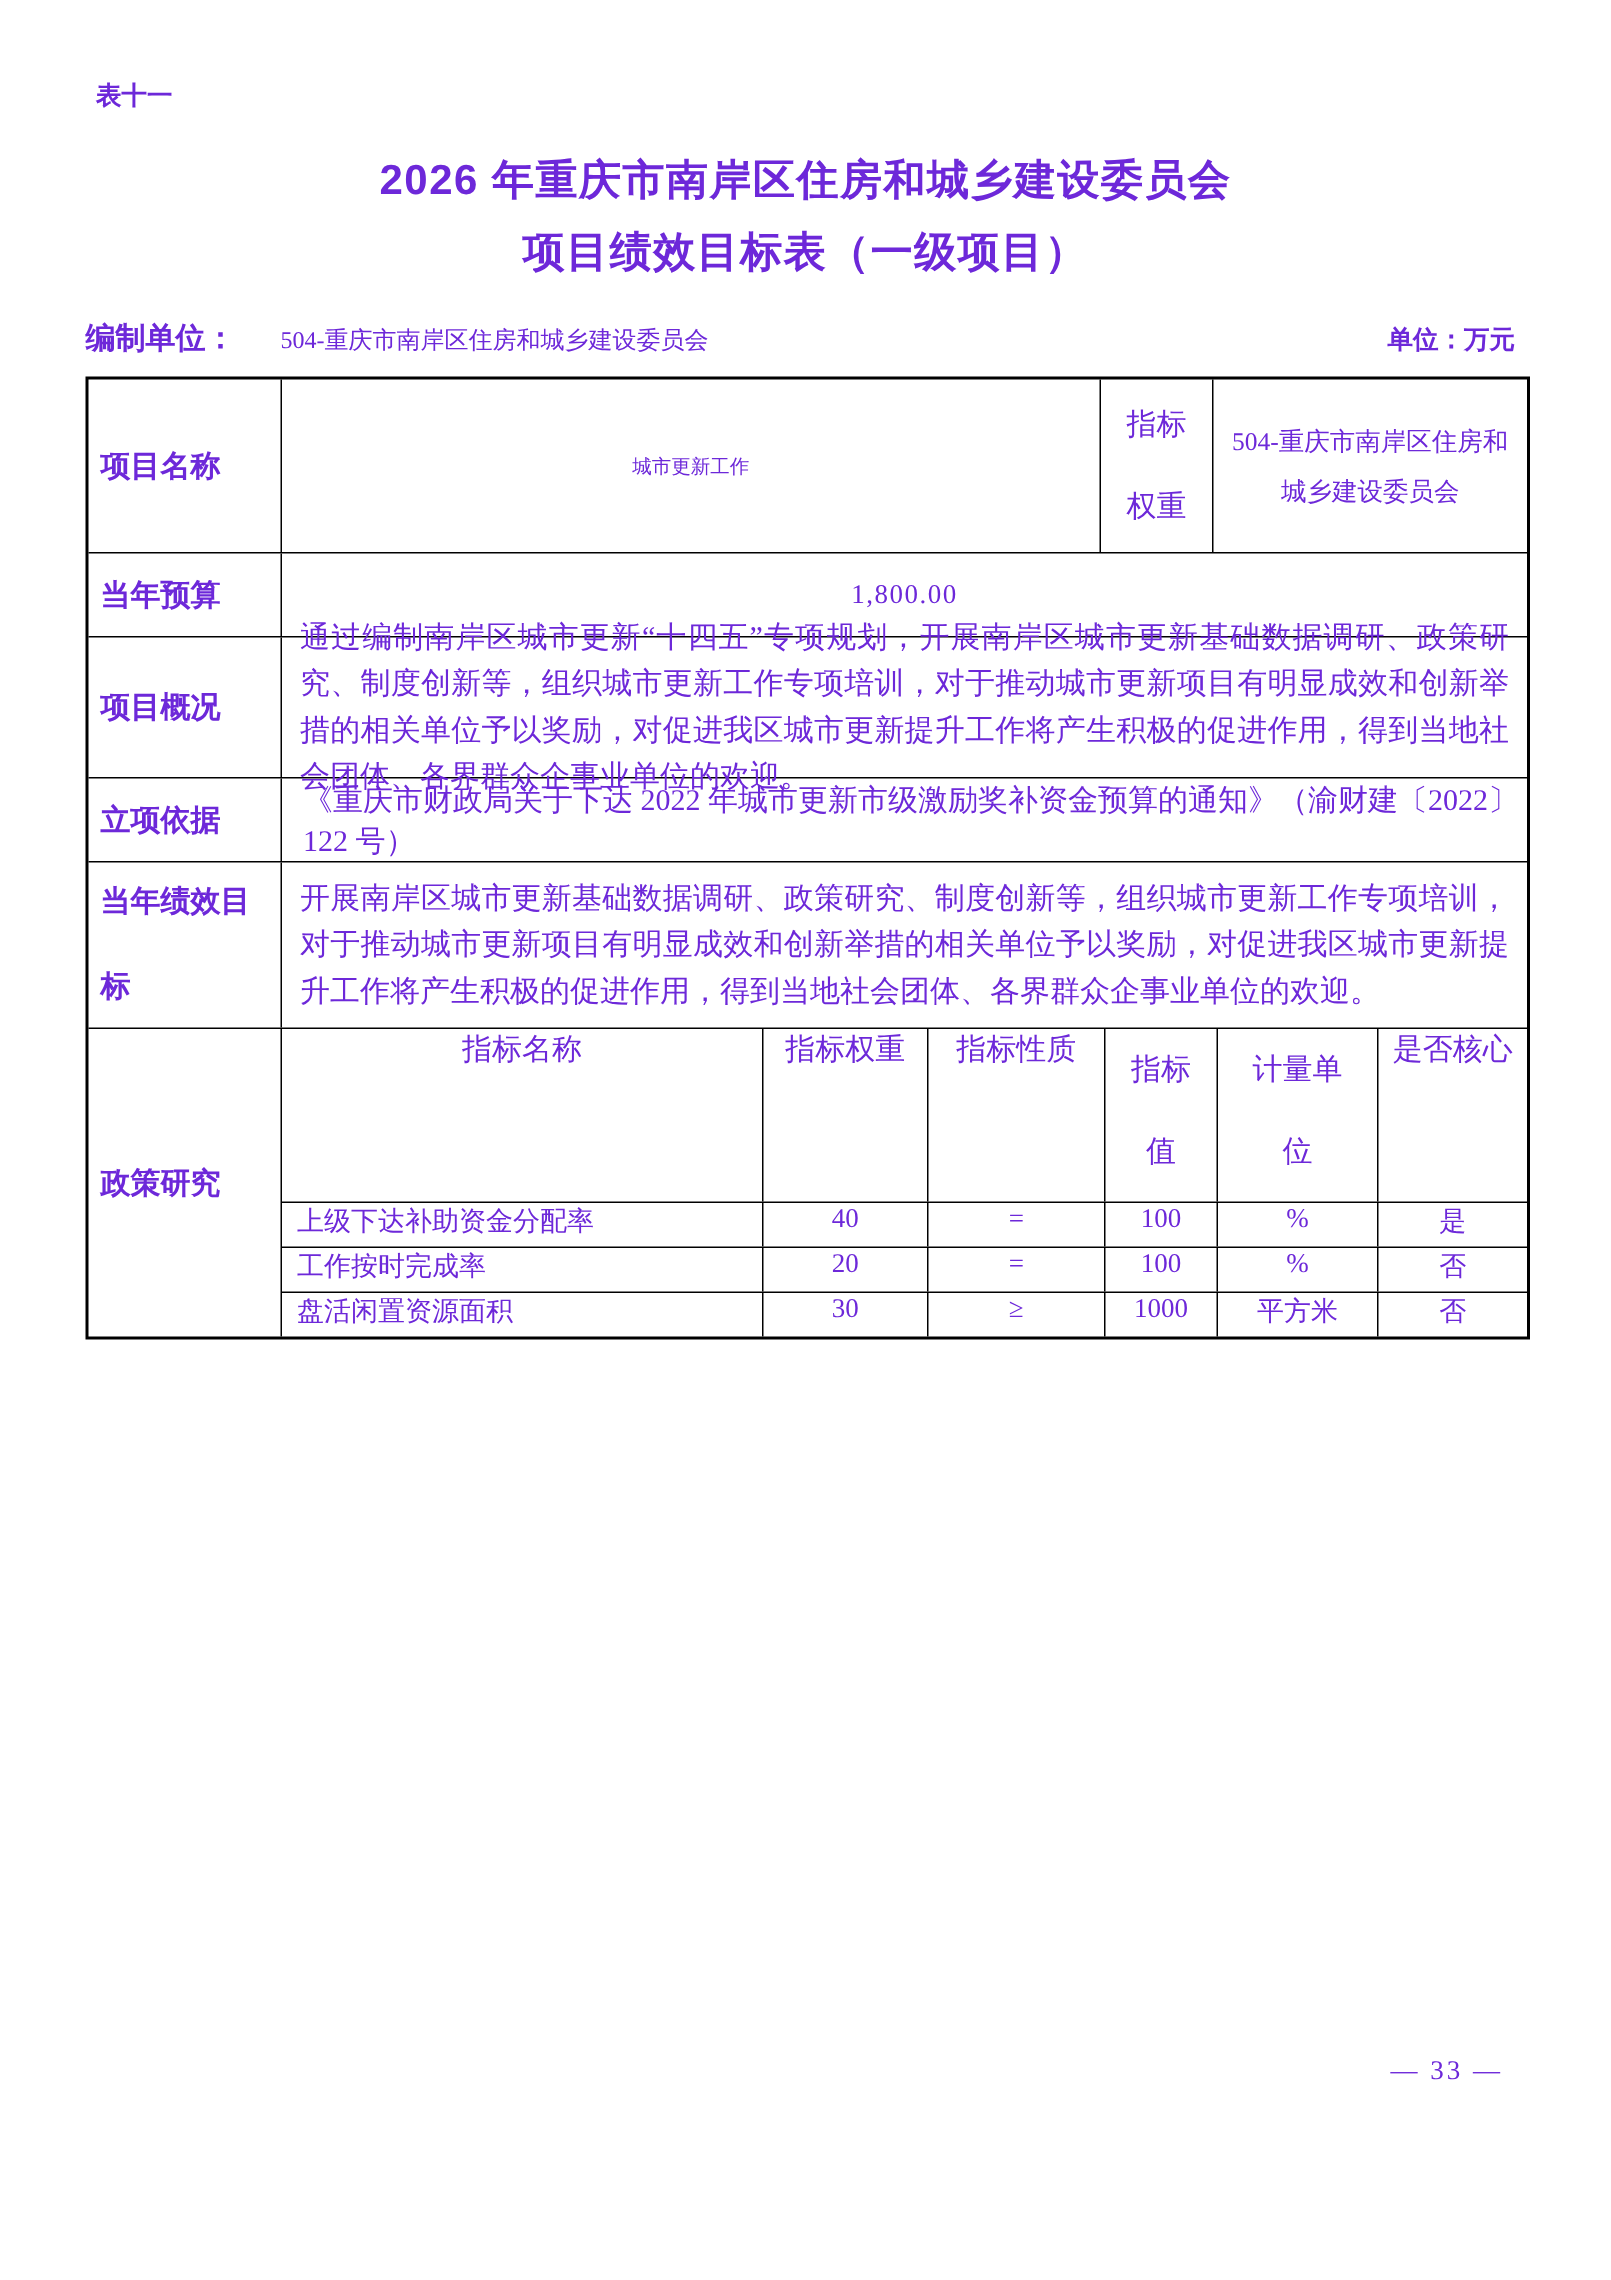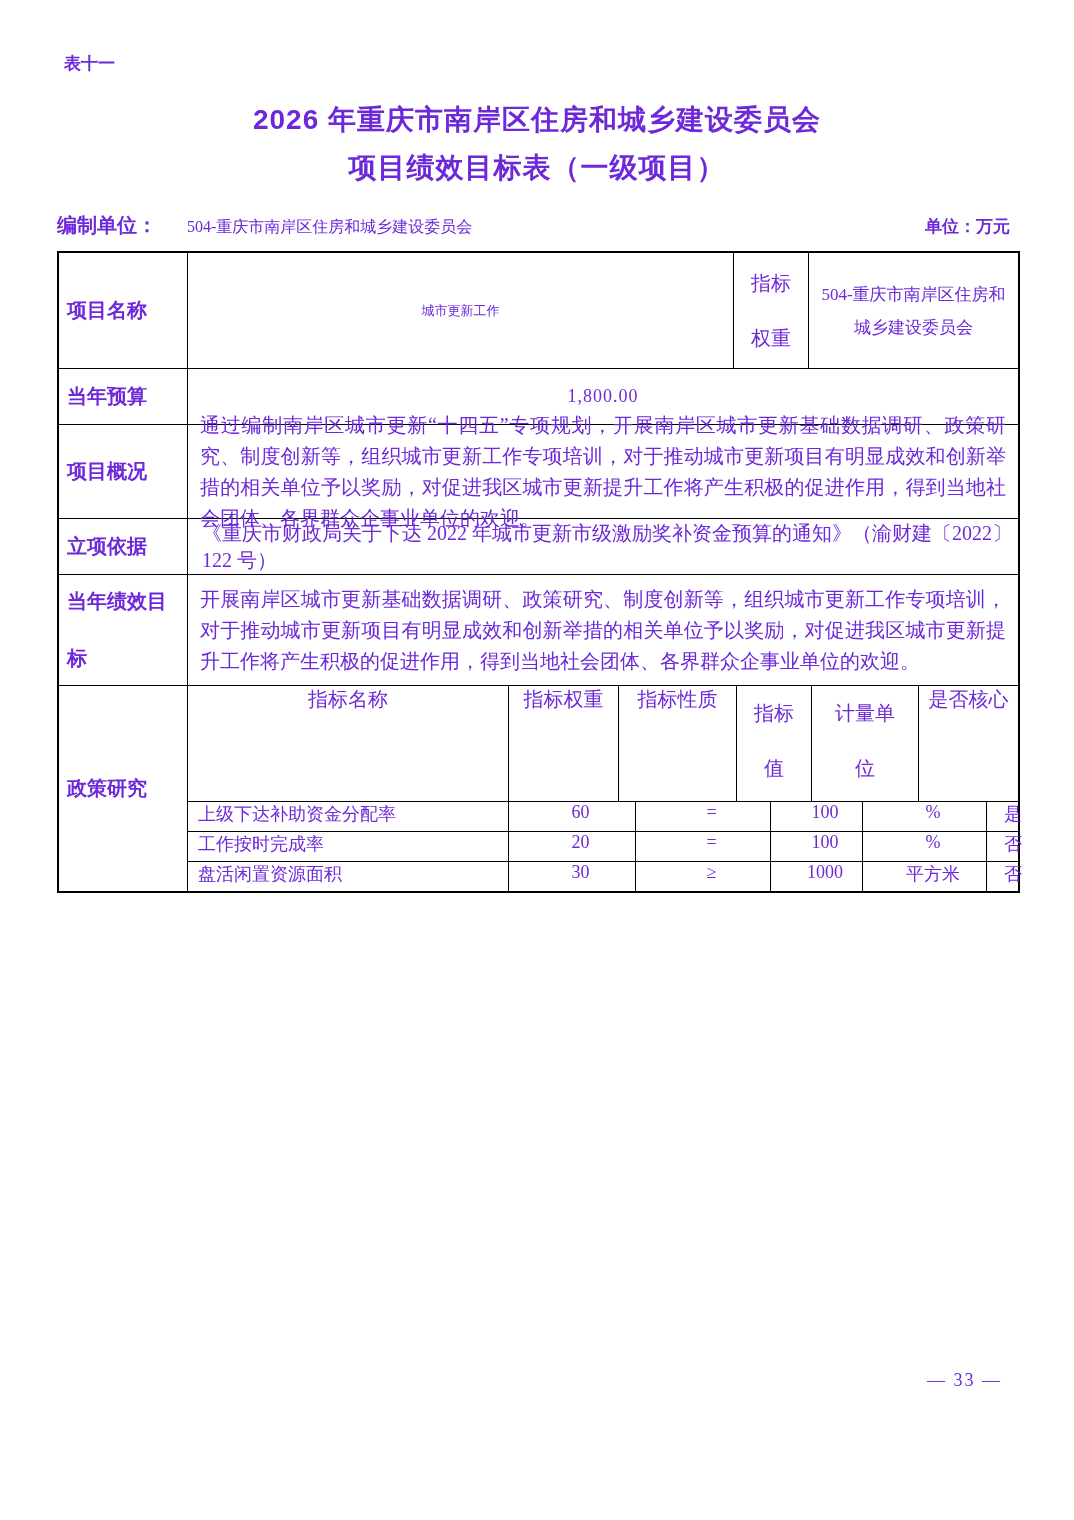--- a/index.html
+++ b/index.html
@@ -32,21 +32,21 @@
   .labelstack {display:inline-block; width:5.2em; line-height:57px;}
 
   .textcell {padding:0 12px 0 12px;}
   .just {display:block; width:100%; text-align:justify; line-height:31px; font-size:20px;}
   .leftline {padding-left:14px; font-size:20px;}
   .val19 {font-size:13px;} .val18 {font-size:18px; letter-spacing:1px;}
   .deptcell {padding:0 10px; line-height:33px; font-size:17px;}
 
   .sub {flex:1 1 auto; display:flex; flex-direction:column; min-width:0;}
   .sub-head {display:flex; height:115px; border-bottom:1px solid #000;}
-  .sub-row {display:flex; height:29px; border-bottom:1px solid #000;gap:17px;}
+  .sub-row {display:flex; height:29px; border-bottom:1px solid #000;}
   .sub-row:last-child {border-bottom:none;}
   .sc {box-sizing:border-box; border-right:1px solid #000; display:flex; align-items:flex-start; justify-content:center; text-align:center; font-size:18px;}
   .sc:last-child {border-right:none;}
   .sub-head .sc {font-size:20px;}
   .c-name {width:321px; flex:0 0 321px;}
   .sub-row .c-name {justify-content:flex-start; text-align:left; padding-left:10px;}
   .c-w {width:110px; flex:0 0 110px;}
   .c-n {width:118px; flex:0 0 118px;}
   .c-v {width:75px; flex:0 0 75px;}
   .c-u {width:107px; flex:0 0 107px;}
@@ -121,21 +121,21 @@
             <span class="stack w2">指标值</span>
           </div>
           <div class="sc c-u">
             <span class="stack w3">计量单位</span>
           </div>
           <div class="sc c-core">是否核心</div>
         </div>
 
         <div class="sub-row">
           <div class="sc c-name">上级下达补助资金分配率</div>
-          <div class="sc c-w">60</div>
+          <div class="sc c-w">40</div>
           <div class="sc c-n">=</div>
           <div class="sc c-v">100</div>
           <div class="sc c-u">%</div>
           <div class="sc c-core">是</div>
         </div>
 
         <div class="sub-row">
           <div class="sc c-name">工作按时完成率</div>
           <div class="sc c-w">20</div>
           <div class="sc c-n">=</div>

